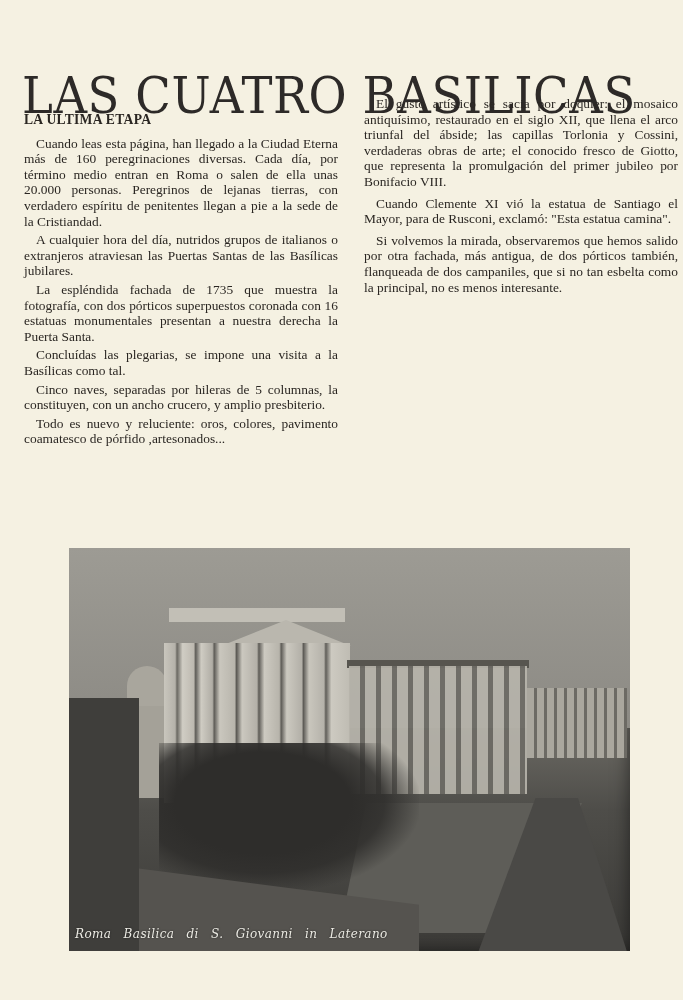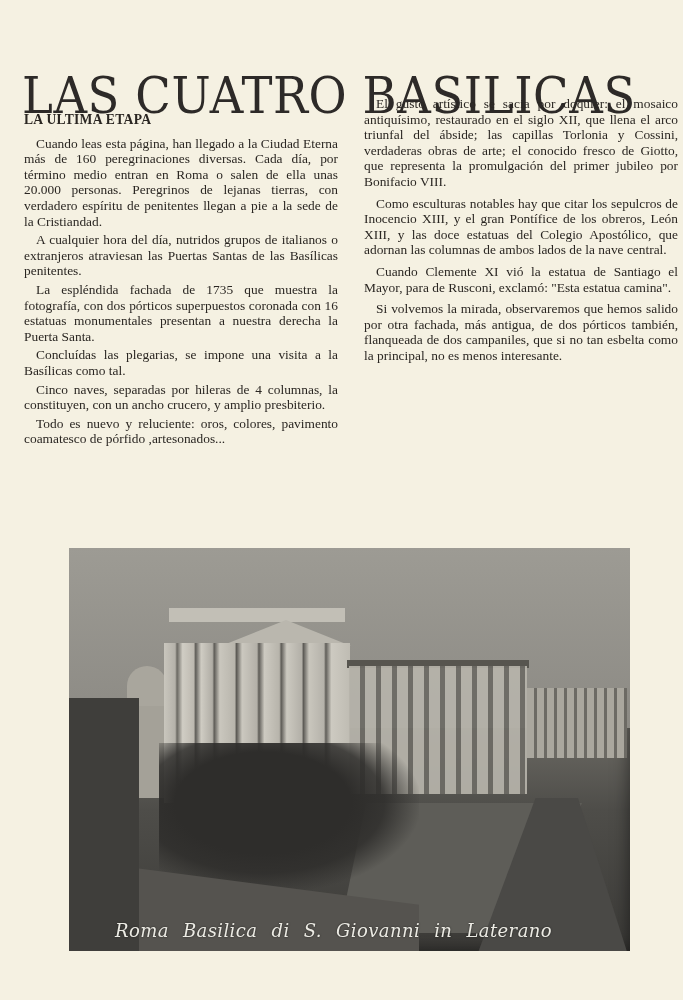--- a/index.html
+++ b/index.html
@@ -59,43 +59,41 @@
   .road { position: absolute; left: 390px; top: 250px; width: 170px; height: 160px; background: #4a4946;
     clip-path: polygon(45% 0, 70% 0, 100% 100%, 10% 100%); }
   .trees { position: absolute; left: 90px; top: 195px; width: 260px; height: 150px;
     background: radial-gradient(ellipse at 40% 40%, #2e2d2b 0 40%, rgba(46,45,43,0.85) 55%, rgba(46,45,43,0) 72%); }
   .wall { position: absolute; left: 70px; top: 300px; width: 280px; height: 103px; background: #55534f;
     clip-path: polygon(0 20%, 100% 55%, 100% 100%, 0 100%); }
   .tower { position: absolute; left: 0; top: 150px; width: 70px; height: 253px; background: #3f3e3b; }
   .caption {
     position: absolute; left: 6px; bottom: 10px;
     font-family: "DejaVu Serif", "Liberation Serif", serif; font-style: italic;
-    font-size: 18px; color: #ecebe4; letter-spacing: 0.4px; word-spacing: 8px;
+    font-size: 12px; color: #ecebe4; letter-spacing: 0.4px; word-spacing: 8px;
     text-shadow: 0 0 2px rgba(0,0,0,0.6);
-    margin-left: 40px;
   }
 </style>
 </head>
 <body>
 
 <h1 class="page-title">LAS CUATRO BASILICAS</h1>
 
 <div class="col col-left">
   <h2 class="section-heading">LA ULTIMA ETAPA</h2>
   <p class="para">Cuando leas esta página, han llegado a la Ciudad Eterna más de 160 peregrinaciones diversas. Cada día, por término medio entran en Roma o salen de ella unas 20.000 personas. Peregrinos de lejanas tierras, con verdadero espíritu de penitentes llegan a pie a la sede de la Cristiandad.</p>
-  <p class="para">A cualquier hora del día, nutridos grupos de italianos o extranjeros atraviesan las Puertas Santas de las Basílicas penitentes.</p>
+  <p class="para">A cualquier hora del día, nutridos grupos de italianos o extranjeros atraviesan las Puertas Santas de las Basílicas jubilares.</p>
   <p class="para">La espléndida fachada de 1735 que muestra la fotografía, con dos pórticos superpuestos coronada con 16 estatuas monumentales presentan a nuestra derecha la Puerta Santa.</p>
   <p class="para">Concluídas las plegarias, se impone una visita a la Basílicas como tal.</p>
-  <p class="para">Cinco naves, separadas por hileras de 4 columnas, la constituyen, con un ancho crucero, y amplio presbiterio.</p>
+  <p class="para">Cinco naves, separadas por hileras de 5 columnas, la constituyen, con un ancho crucero, y amplio presbiterio.</p>
   <p class="para">Todo es nuevo y reluciente: oros, colores, pavimento coamatesco de pórfido ,artesonados...</p>
 </div>
 
 <div class="col col-right">
   <p class="para">El gusto artístico se sacia por doquier: el mosaico antiquísimo, restaurado en el siglo XII, que llena el arco triunfal del ábside; las capillas Torlonia y Cossini, verdaderas obras de arte; el conocido fresco de Giotto, que representa la promulgación del primer jubileo por Bonifacio VIII.</p>
-  <p class="para">Como esculturas notables hay que citar los sepulcros de Inocencio XIII, y el gran Pontífice de los obreros, León XIII, y las doce estatuas del Colegio Apostólico, que adornan las columnas de ambos lados de la nave central.</p>
   <p class="para">Cuando Clemente XI vió la estatua de Santiago el Mayor, para de Rusconi, exclamó: "Esta estatua camina".</p>
   <p class="para">Si volvemos la mirada, observaremos que hemos salido por otra fachada, más antigua, de dos pórticos también, flanqueada de dos campaniles, que si no tan esbelta como la principal, no es menos interesante.</p>
 </div>
 
 <div class="photo">
   <div class="sky"></div>
   <div class="side-bldg"></div>
   <div class="dome"></div>
   <div class="attic"></div>
   <div class="pediment"></div>

